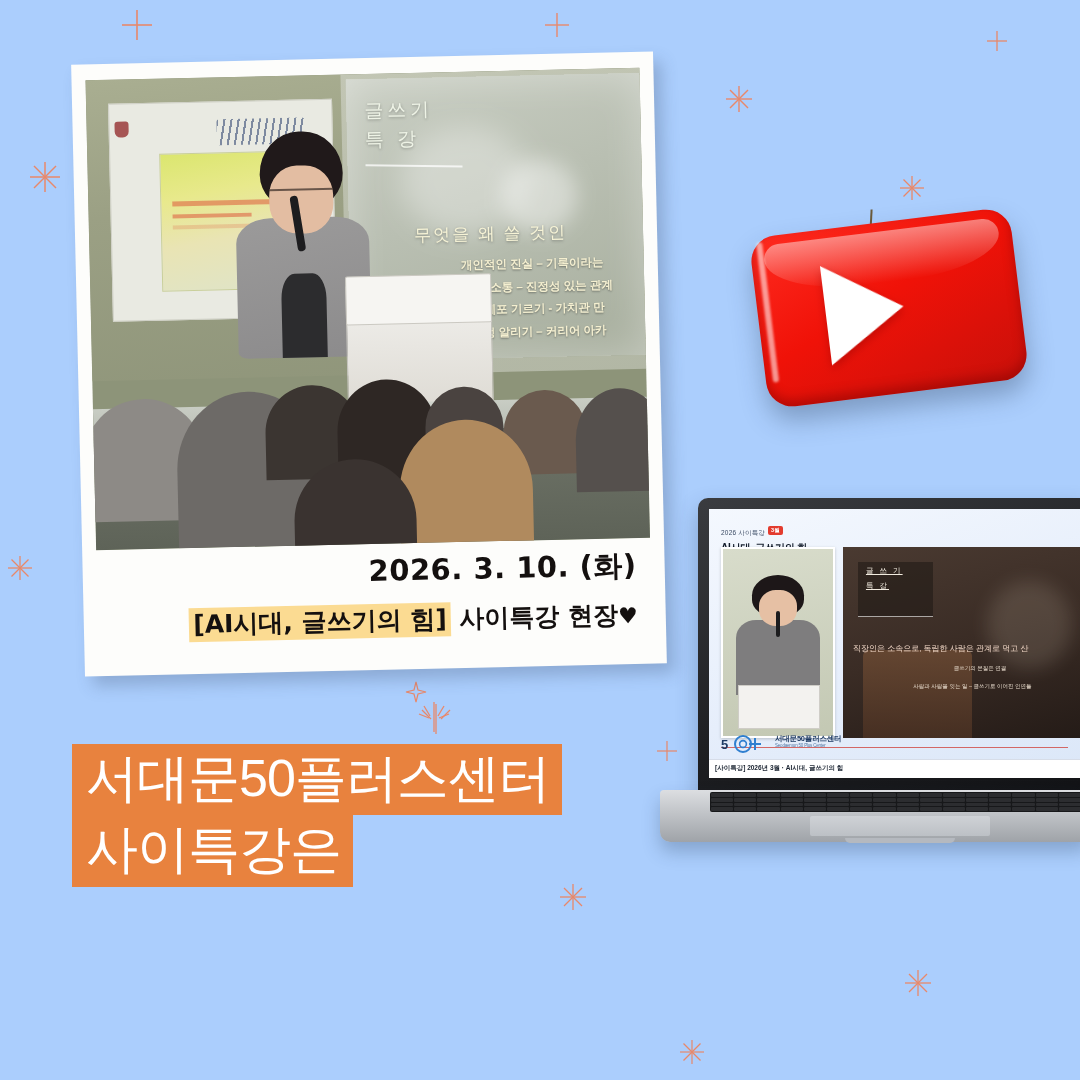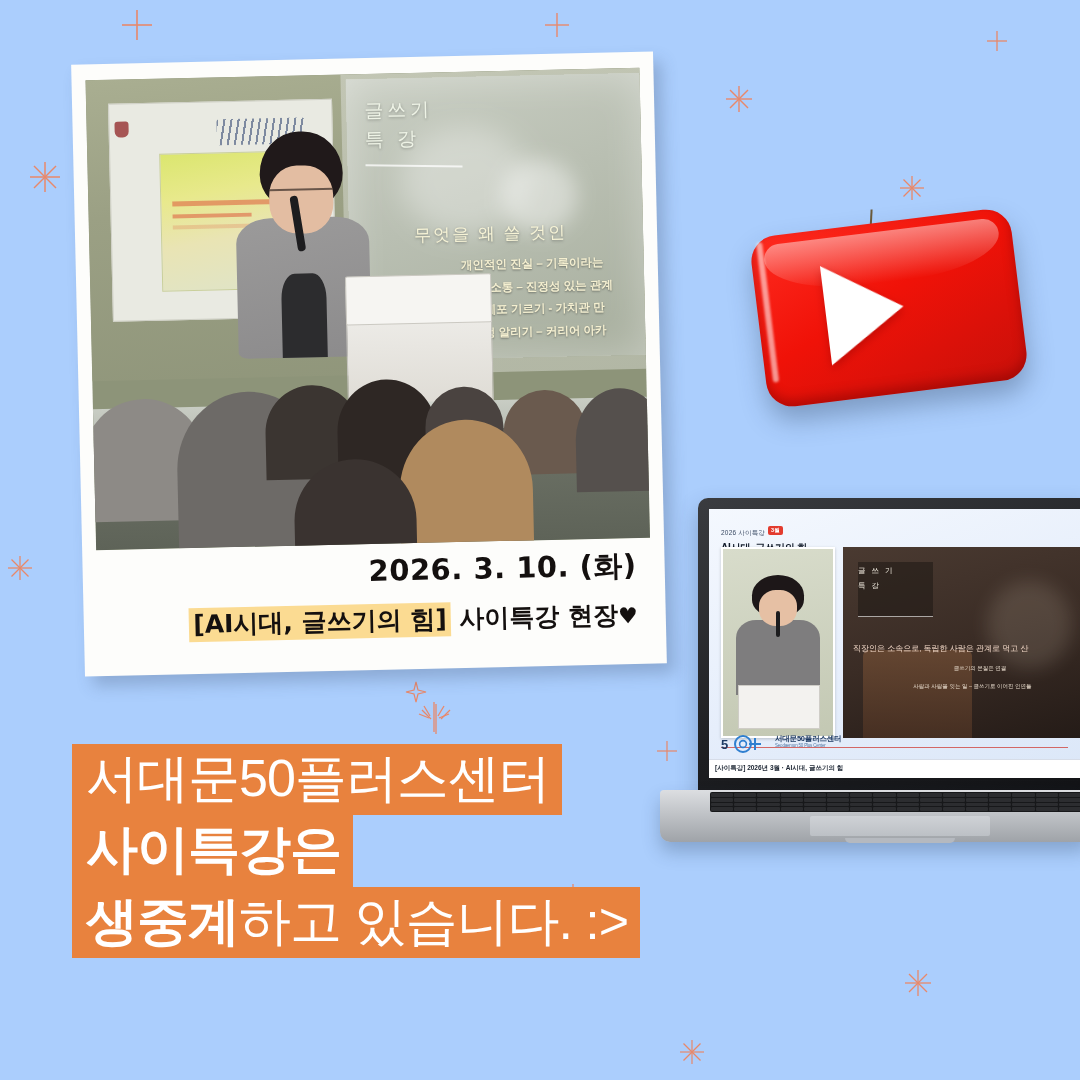--- a/index.html
+++ b/index.html
@@ -148,21 +148,21 @@
   .cam-b{position:relative;flex:1;background:#2c2522;overflow:hidden;}
   .cam-b .bg{position:absolute;inset:0;
     background:linear-gradient(165deg,#4a3a31 0%,#3a2c25 50%,#241b17 100%);}
   .cam-b .blurball{position:absolute;left:58%;top:18%;width:34%;height:46%;
     border-radius:50%;background:rgba(255,240,215,.13);filter:blur(9px);}
   .cam-b .chair{position:absolute;left:8%;bottom:0;width:44%;height:46%;
     background:linear-gradient(180deg,#6b4a33,#4a3123);border-radius:6px 6px 0 0;opacity:.85;}
   .cam-b .sign{position:absolute;left:6%;top:8%;width:30%;height:28%;
     background:rgba(30,24,20,.55);border-bottom:1px solid rgba(255,255,255,.6);}
   .cam-b .sign span{display:block;color:#f2ece0;font-size:7.5px;
-    letter-spacing:2px;padding:3px 0 0 0;line-height:1.5;}
+    letter-spacing:2px;padding:3px 0 0 8px;line-height:1.5;text-decoration:underline;}
   .cam-b .l1{position:absolute;left:4%;top:50%;right:0;color:#f3d9c8;
     font-size:8px;white-space:nowrap;}
   .cam-b .l2{position:absolute;left:10%;top:62%;right:0;color:#e8dccd;
     font-size:5.5px;text-align:center;white-space:nowrap;}
   .cam-b .l3{position:absolute;left:4%;top:71%;right:0;color:#e8dccd;
     font-size:5.5px;text-align:center;white-space:nowrap;}
   .lp-logorow{position:absolute;left:12px;right:12px;bottom:22px;height:22px;}
   .lp-rings{position:absolute;left:0;top:0;width:48px;height:20px;}
   .lp-org{position:absolute;left:54px;top:0;font-size:7.5px;font-weight:bold;
     color:#1d3a63;letter-spacing:-.2px;}
@@ -183,21 +183,21 @@
   .lp-track{position:absolute;left:150px;top:318px;width:180px;height:20px;
     background:linear-gradient(180deg,#cfd2d6,#bcc0c5);border-radius:2px;}
   .lp-notch{position:absolute;left:185px;top:340px;width:110px;height:5px;
     background:#b5b9bf;border-radius:0 0 5px 5px;}
 
   
   .headline{position:absolute;left:72px;top:744px;}
   .hl{display:table;color:#fff;background:#e8823e;
     font-size:52px;line-height:1.18;padding:4px 12px 6px 14px;
     letter-spacing:-1px;white-space:nowrap;}
-  .hl.b{font-weight:bold;}
+  .hl.b{font-weight:normal;}
   .hl.n{font-weight:normal;}
   .hl strong{font-weight:bold;}
   .hl em{font-style:normal;font-weight:normal;}
 </style>
 </head>
 <body>
 
 <div class="canvas">
 
   <div class="spark" style="left:120px;top:8px;">
@@ -550,19 +550,15 @@
           <b></b>
         </div>
     </div>
     <div class="lp-track"></div>
     <div class="lp-notch"></div>
   </div>
 
   <div class="headline">
     <div class="hl n">서대문50플러스센터</div>
     <div class="hl b">사이특강은</div>
-    <div class="hl">
-        <strong>생중계</strong>
-        <em>하고 있습니다. :&gt;</em>
-      </div>
   </div>
 
 </div>
 
 </body></html>

